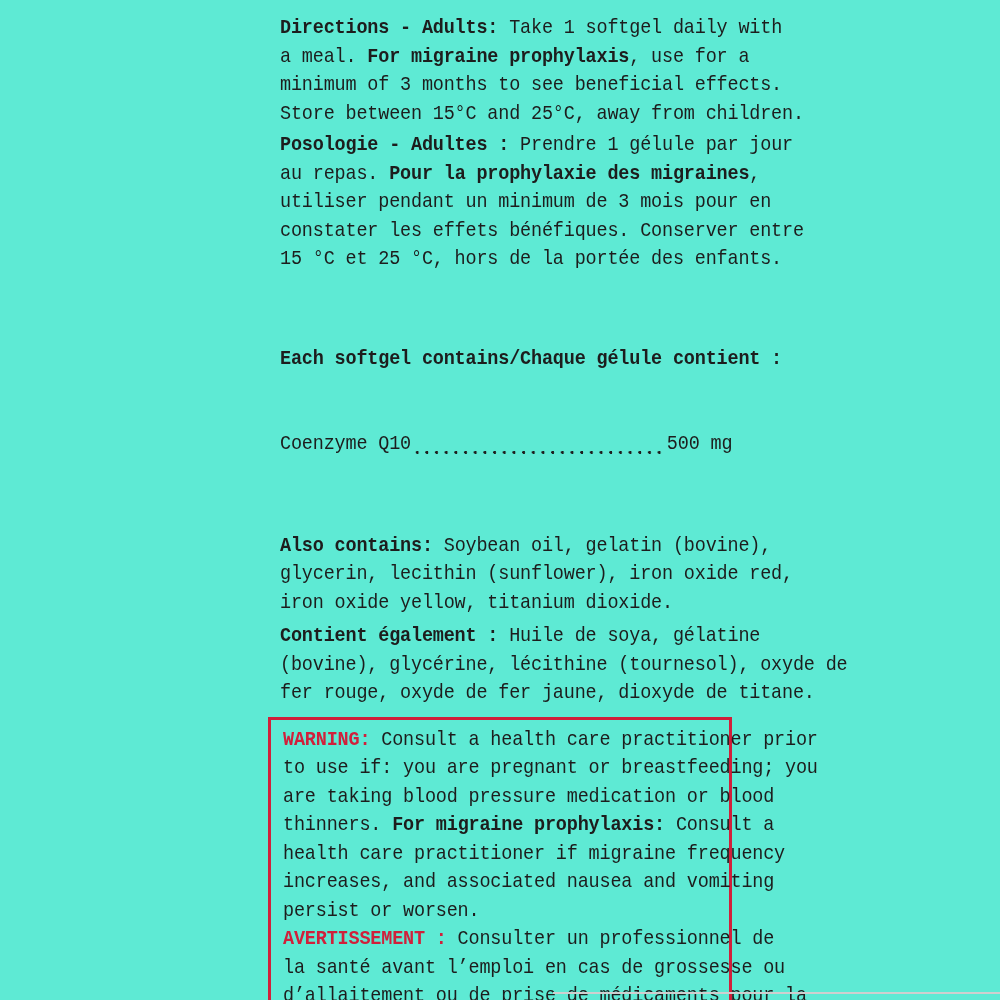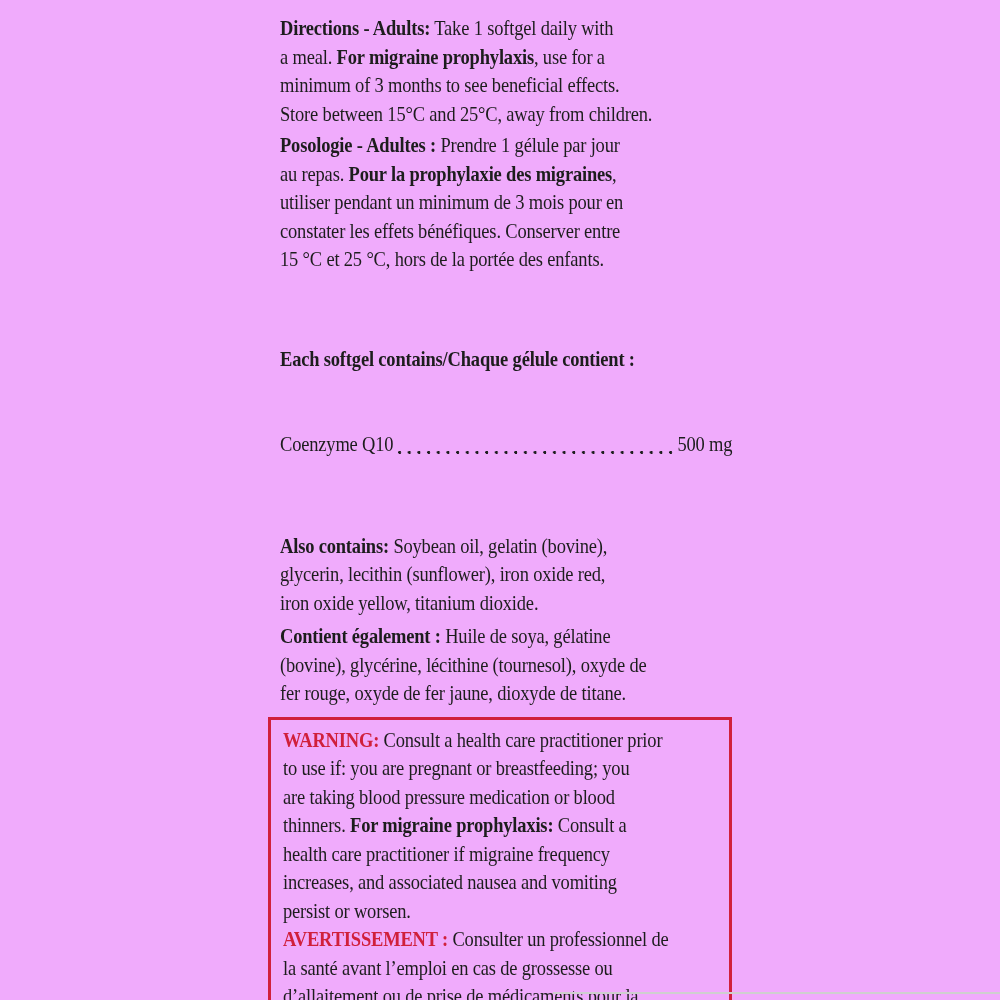--- a/index.html
+++ b/index.html
@@ -5,22 +5,22 @@
   :root{
     --ink:#1d1d1d;
     --red:#D0203B;
     --edge:#cfcfcf;
   }
   *{box-sizing:border-box;}
   html,body{margin:0;padding:0;background:#fff;}
   .page{
     position:relative;
     width:1000px;height:1000px;
-    background:#f0abfc;overflow:hidden;
-    font-family:Liberation Serif, serif;
+    background:#5eead4;overflow:hidden;
+    font-family:Liberation Mono, monospace;
     color:var(--ink);
   }
   .col{
     position:absolute;left:280px;top:14px;width:460px;
   }
   .txt{
     font-size:21px;
     line-height:28.5px;
     letter-spacing:-0.2px;
     white-space:pre;

